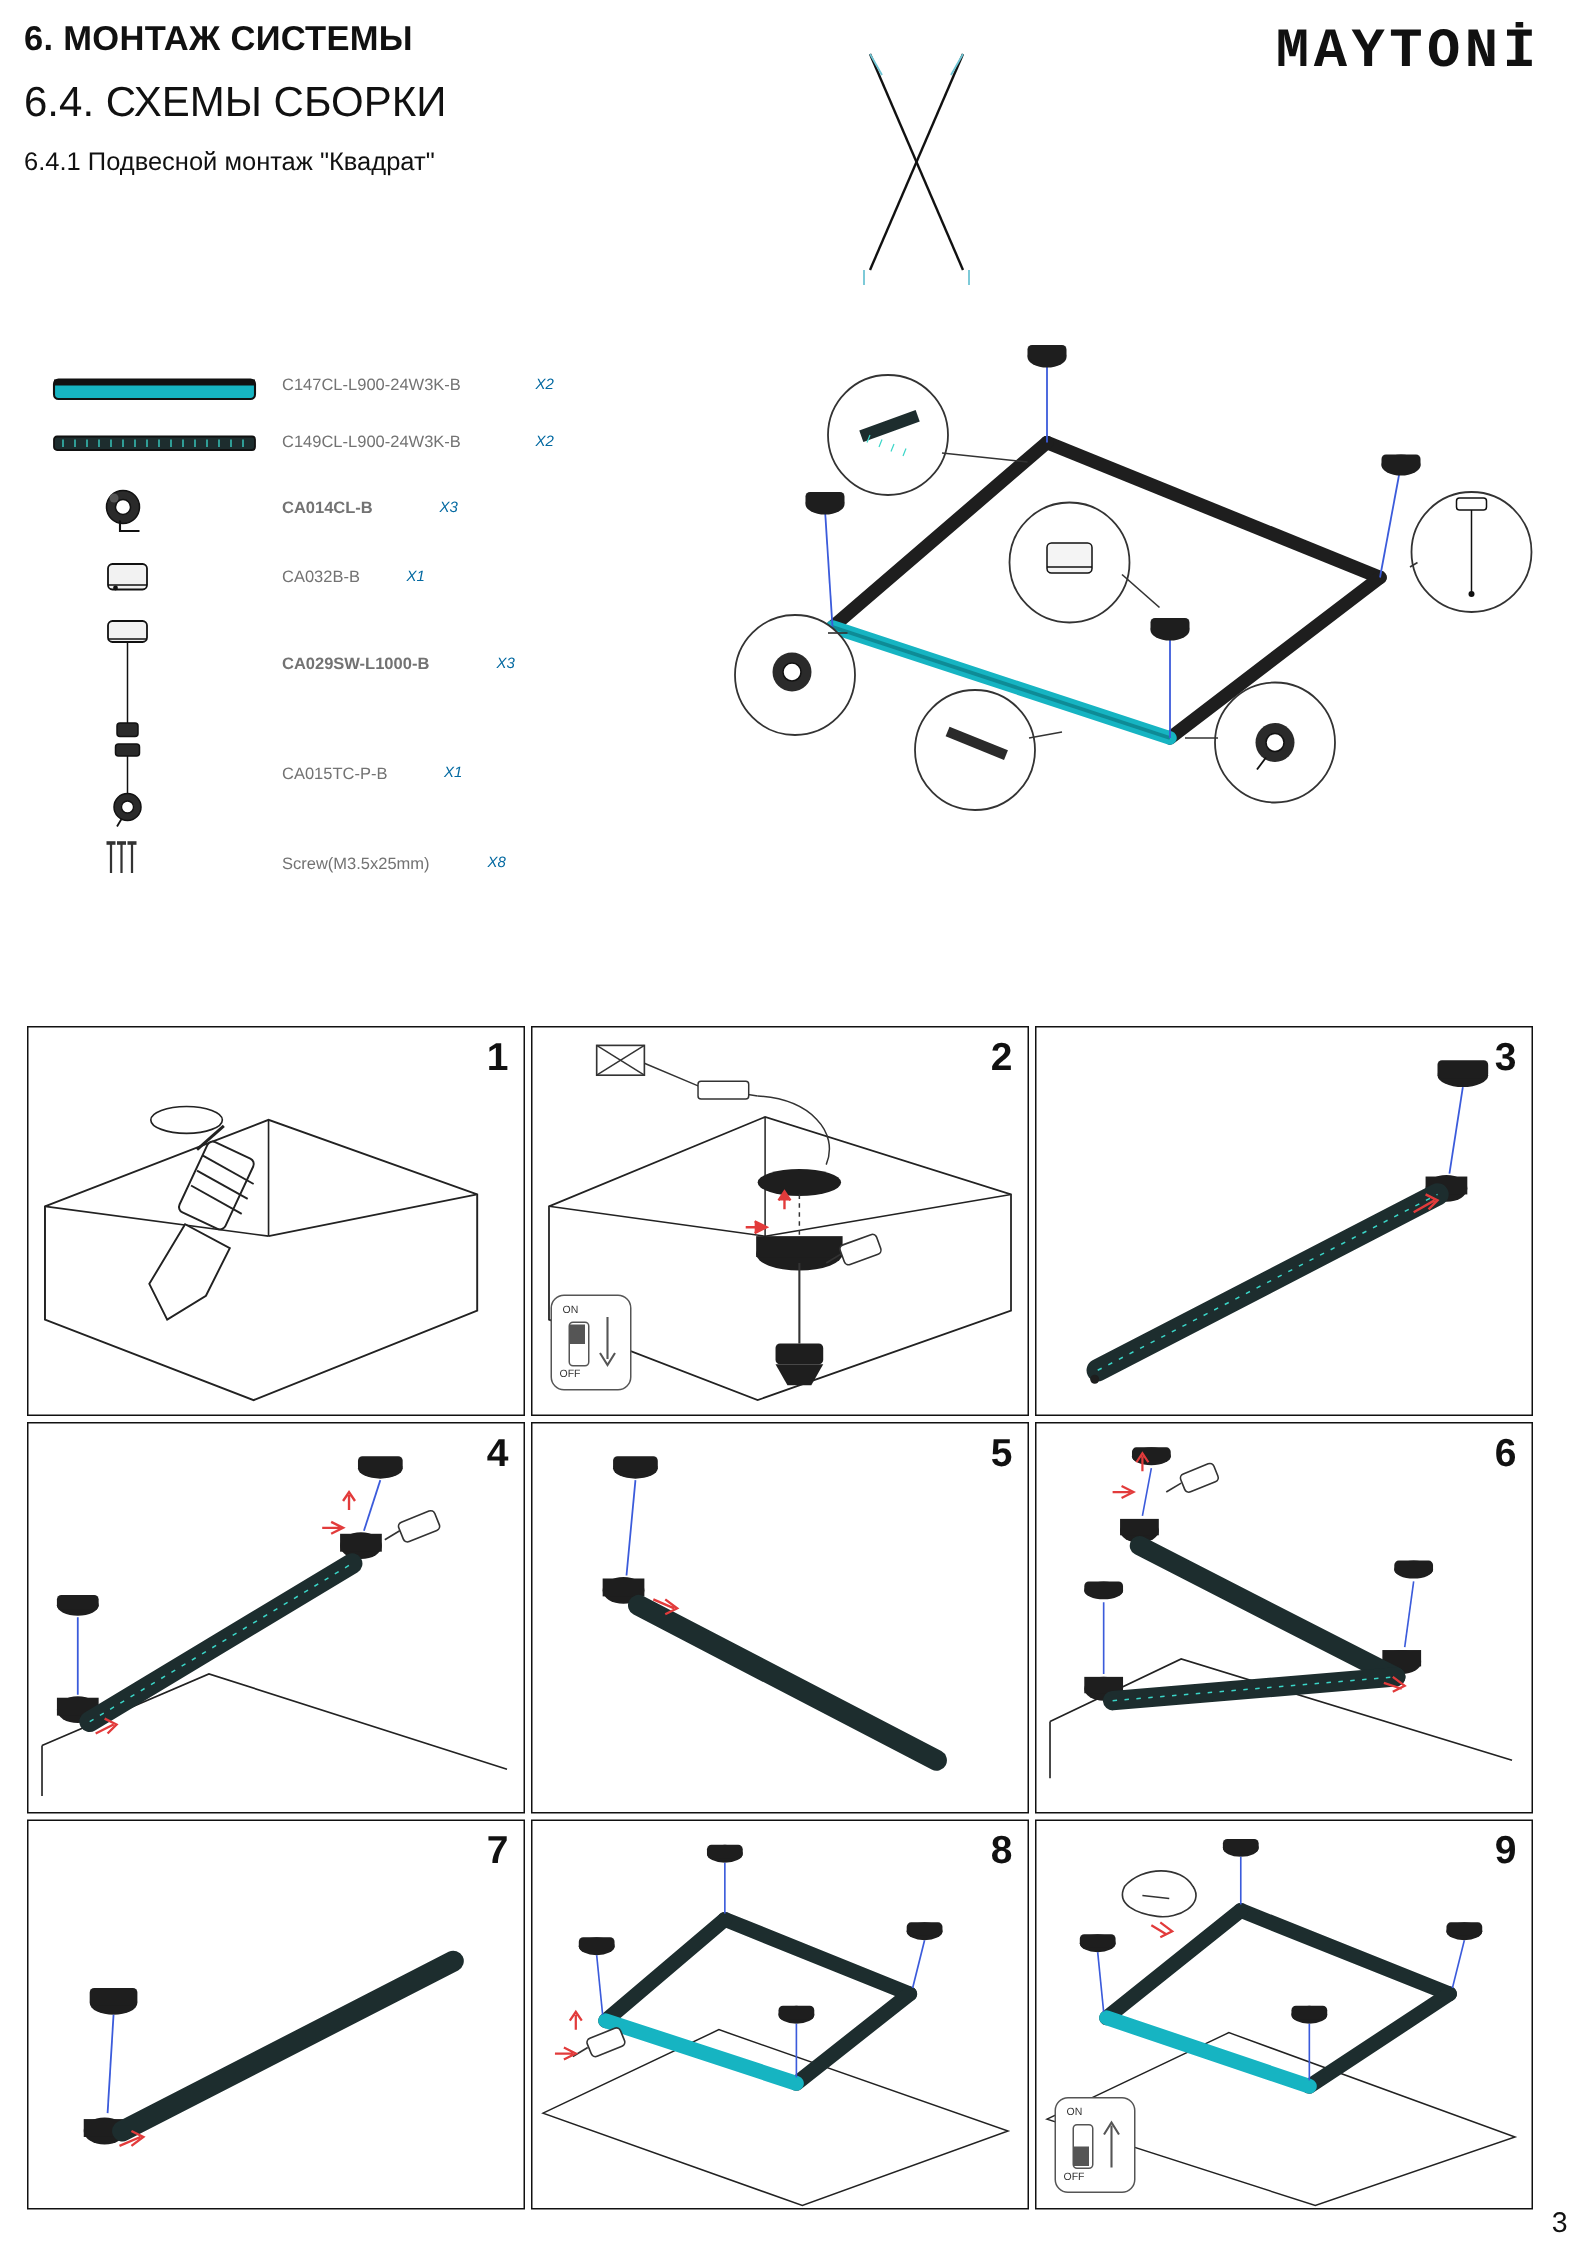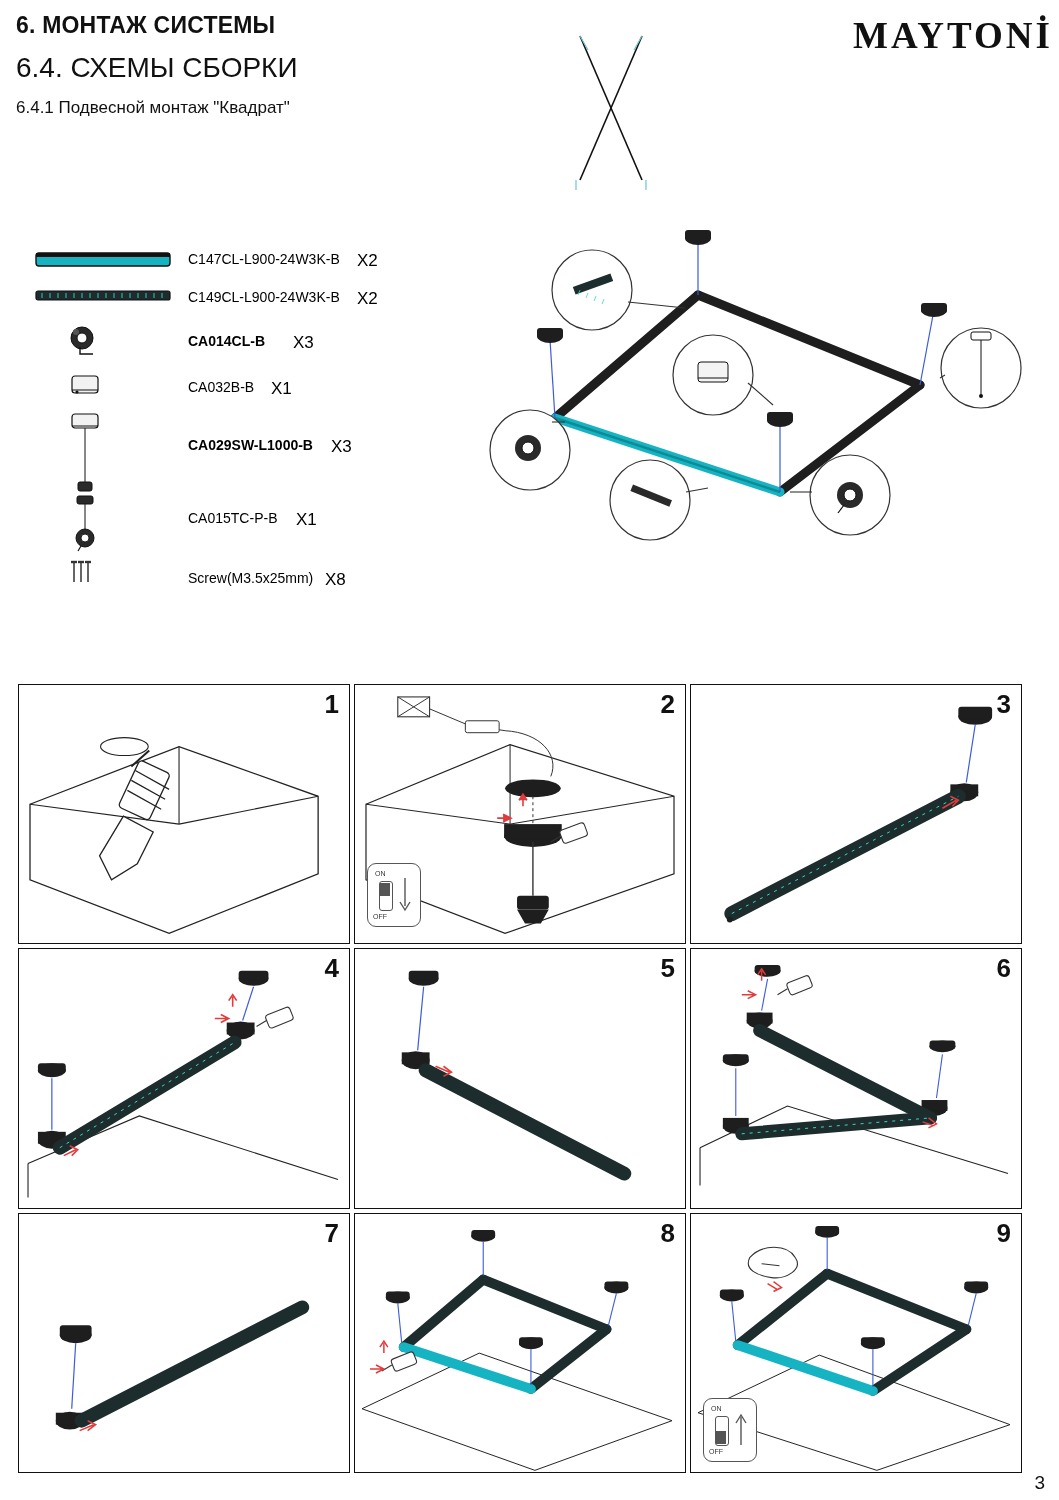--- a/index.html
+++ b/index.html
@@ -34,52 +34,53 @@
   }
   .hdr-sub2 {
     position: absolute;
     left: 16px;
     top: 98px;
     font-size: 17px;
     font-weight: normal;
   }
   .brand {
     position: absolute;
-    right: 6px;
+    right: 32px;
     top: 14px;
     font-size: 37px;
     font-weight: bold;
     letter-spacing: 3px;
-    font-family: Liberation Serif, serif;
+    font-family: Liberation Mono, monospace;
     text-align: center;
   }
   .page-num {
     position: absolute;
     right: 14px;
     bottom: 6px;
     font-size: 19px;
   }
 
   
   .parts {
     position: absolute;
     left: 20px;
     top: 238px;
     width: 420px;
   }
   .part-label {
     position: absolute;
-    font-size: 14px;
+    font-size: 11px;
     white-space: nowrap;
-    color: #000000;
+    color: #737373;
   }
   .part-qty {
     position: absolute;
-    font-size: 17px;
-    color: #000000;
+    font-size: 10px;
+    color: #0369a1;
+    font-style: italic;
   }
 
   
   .steps {
     position: absolute;
     left: 18px;
     top: 684px;
     width: 1004px;
     height: 789px;
     display: grid;

